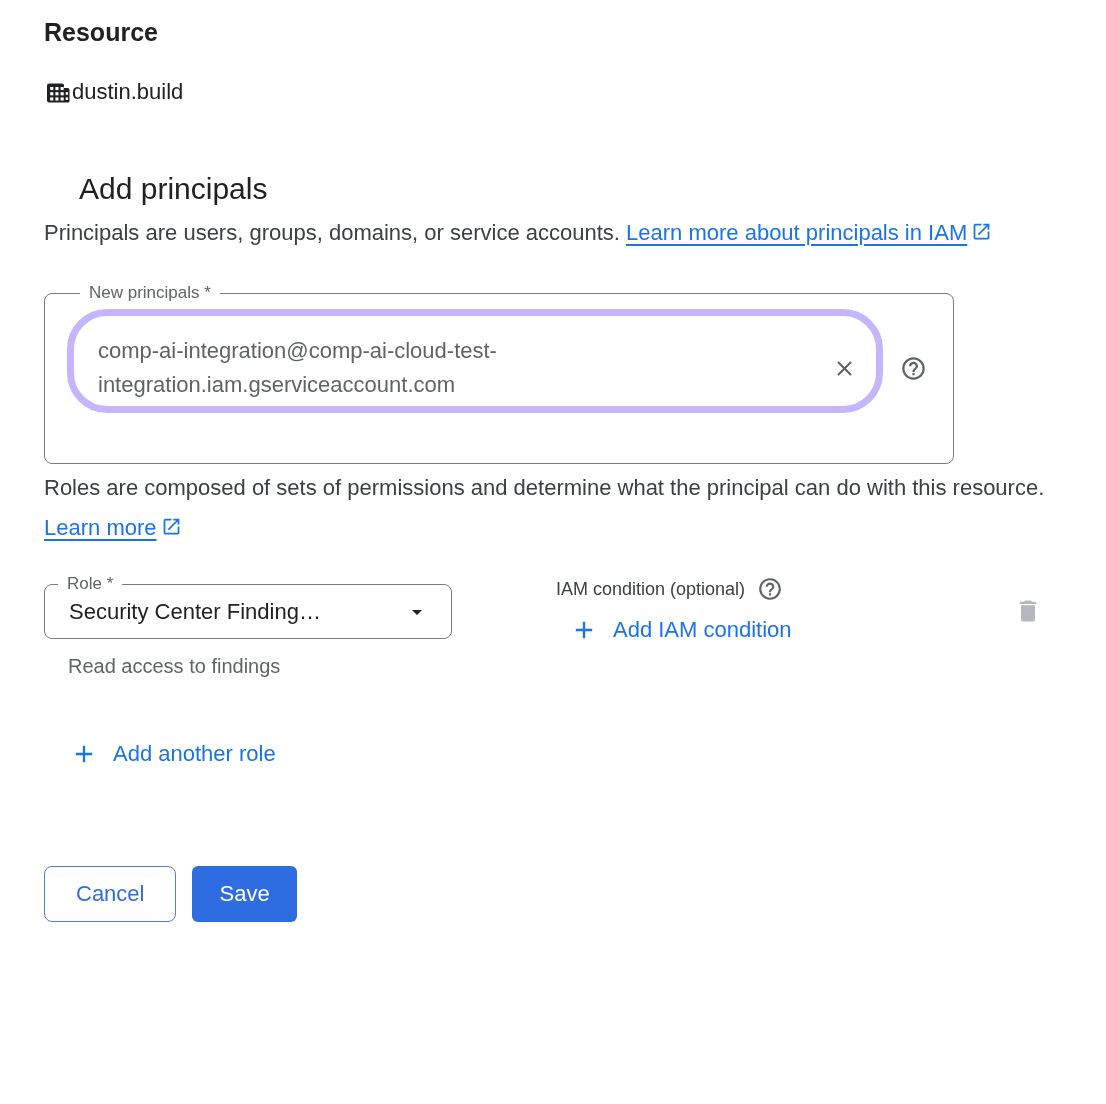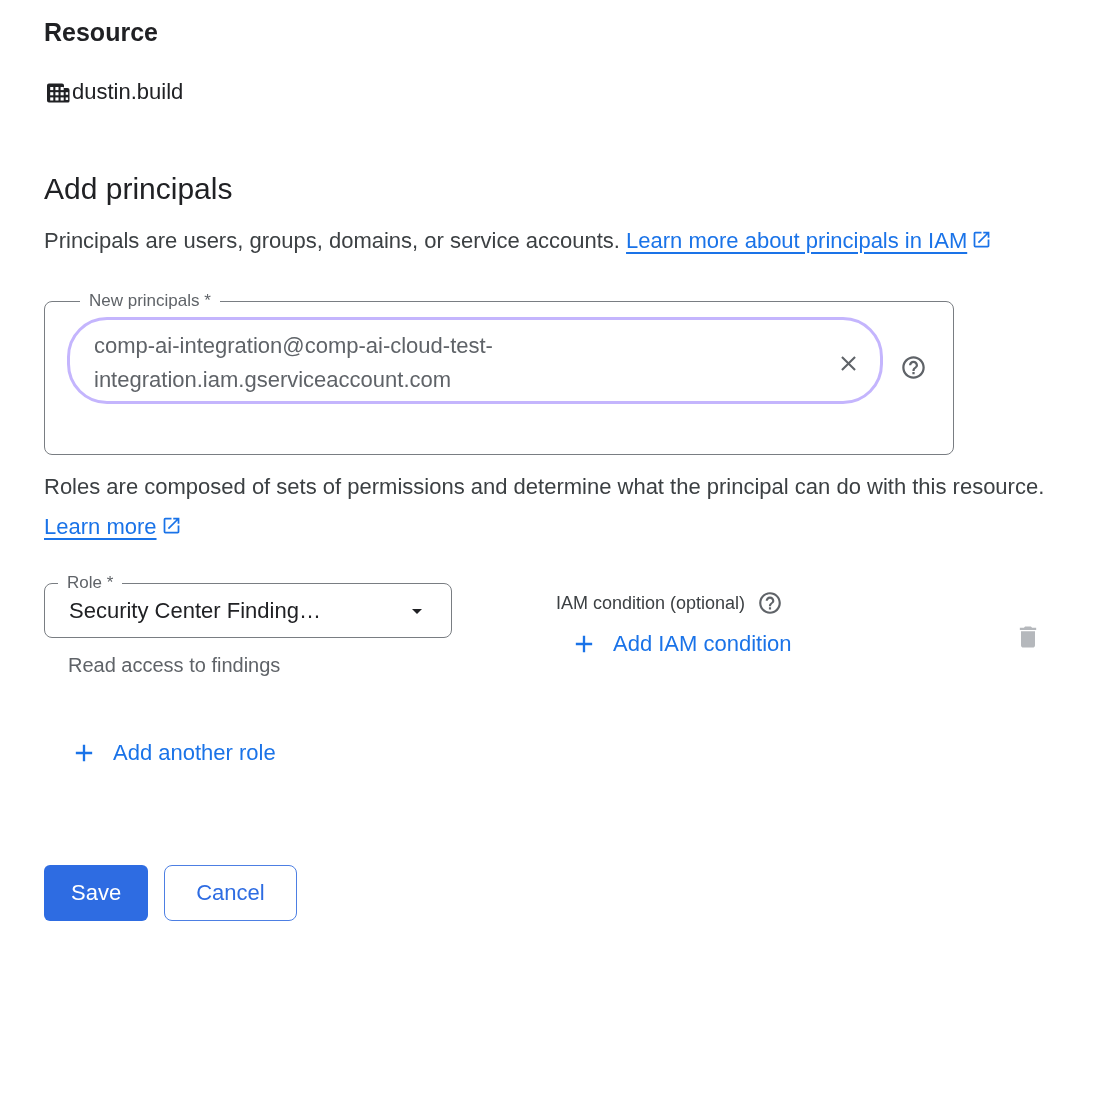--- a/index.html
+++ b/index.html
@@ -18,26 +18,26 @@
   }
   .resource-row {
     display: flex; align-items: flex-start; 
     margin-top: 31px;
   }
   .resource-row .proj-icon { width: 28px; height: 28px; flex: 0 0 auto; }
   .resource-name { font-size: 22px; color: #202124; }
 
   
   .section-heading {
-    font-size: 30px; font-weight: 400; color: #202124; line-height: 40px;
+    font-size: 30px; font-weight: 400; color: #202124; line-height: 40px; margin-left: 35px;
   }
   .add-principals .section-heading { margin-top: 62px; }
   .assign-roles  .section-heading { margin-top: 60px; }
   .section-desc {
-    margin-top: 12px; max-width: 1016px;
+    margin-top: 4px; max-width: 1016px;
     font-size: 22px; line-height: 40px; color: #3c4043;
   }
   .text-link {
     color: #1a73e8; text-decoration: underline;
     text-underline-offset: 4px; cursor: pointer;
   }
   .ext-icon { width: 21px; height: 21px; vertical-align: -2px; margin-left: 4px; }
 
   
   fieldset {
@@ -49,40 +49,40 @@
   }
   .principals-fieldset {
     margin-top: 30px; width: 910px;
     padding: 6px 16px 50px 22px;
   }
   .field-body { display: flex; align-items: center; }
 
   
   .chip {
     flex: 1 1 auto; display: flex; align-items: center;
-    border: 3px solid #c4b5fd; border-radius: 40px;
-    padding: 7px 14px 2px 24px; min-height: 72px;
+    border: 7px solid #c4b5fd; border-radius: 40px;
+    padding: 16px 14px 2px 24px; min-height: 72px;
   }
   .chip-text {
     flex: 1 1 auto; font-size: 22px; font-weight: 500; color: #5f6368;
     line-height: 34px; overflow-wrap: break-word; min-width: 0;
     padding: 2px 0;
   }
   .icon-btn {
     background: none; border: none; cursor: pointer;
     display: inline-flex; align-items: center; justify-content: center;
     padding: 0;
   }
   .chip-close { width: 36px; height: 36px; margin-left: 10px; flex: 0 0 auto; }
   .chip-close svg { width: 25px; height: 25px; }
   .help-btn { width: 48px; height: 48px; margin-left: 6px; flex: 0 0 auto; align-self: center; margin-top: 14px; }
   .help-btn svg { width: 27px; height: 27px; }
 
   
-  .role-row { display: flex; align-items: center; margin-top: 26px; }
+  .role-row { display: flex; align-items: flex-start; margin-top: 26px; }
   .role-col { width: 408px; flex: 0 0 auto; }
   .role-fieldset { width: 408px; padding: 2px 0 10px 0; }
   .select-box {
     display: flex; align-items: center; cursor: pointer;
     padding: 0 22px 0 24px;
   }
   .select-value {
     flex: 1 1 auto; font-size: 22px; color: #202124; line-height: 32px;
     white-space: nowrap; overflow: hidden;
   }
@@ -225,17 +225,17 @@
 
     <button class="add-btn add-role-btn">
       <svg class="plus-icon" viewBox="0 0 24 24" aria-hidden="true">
           <path fill="#1a73e8" d="M19 13h-6v6h-2v-6H5v-2h6V5h2v6h6v2z"></path>
         </svg>
       <span class="add-label">Add another role</span>
     </button>
   </section>
 
   <div class="actions">
+    <button class="btn btn-outline">Cancel</button>
     <button class="btn btn-primary">Save</button>
-    <button class="btn btn-outline">Cancel</button>
   </div>
 
 </div>
 
 </body></html>

